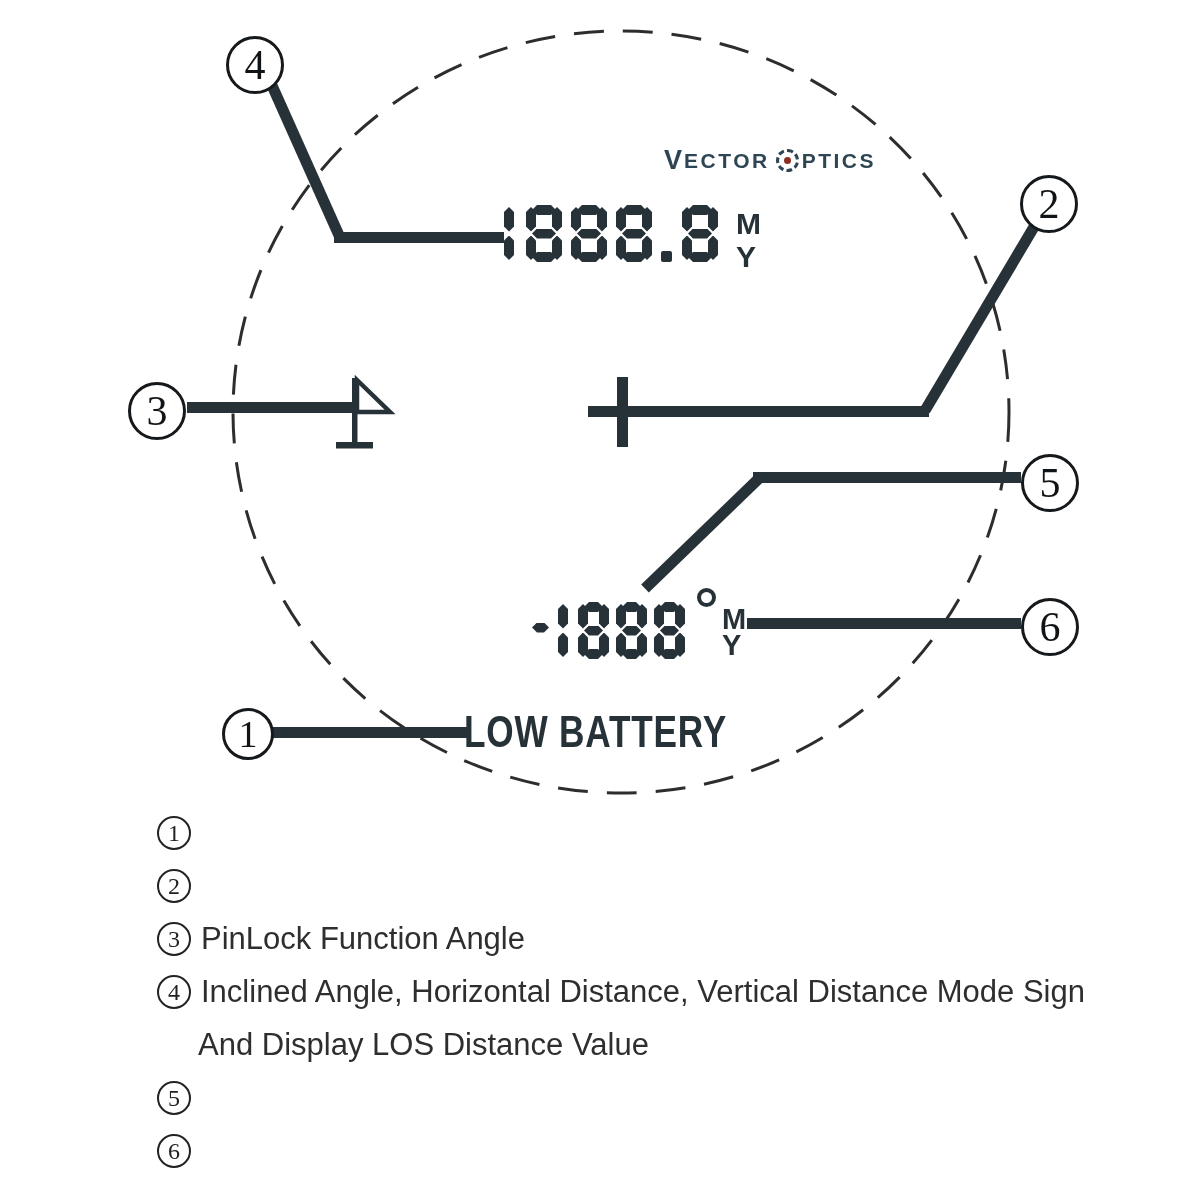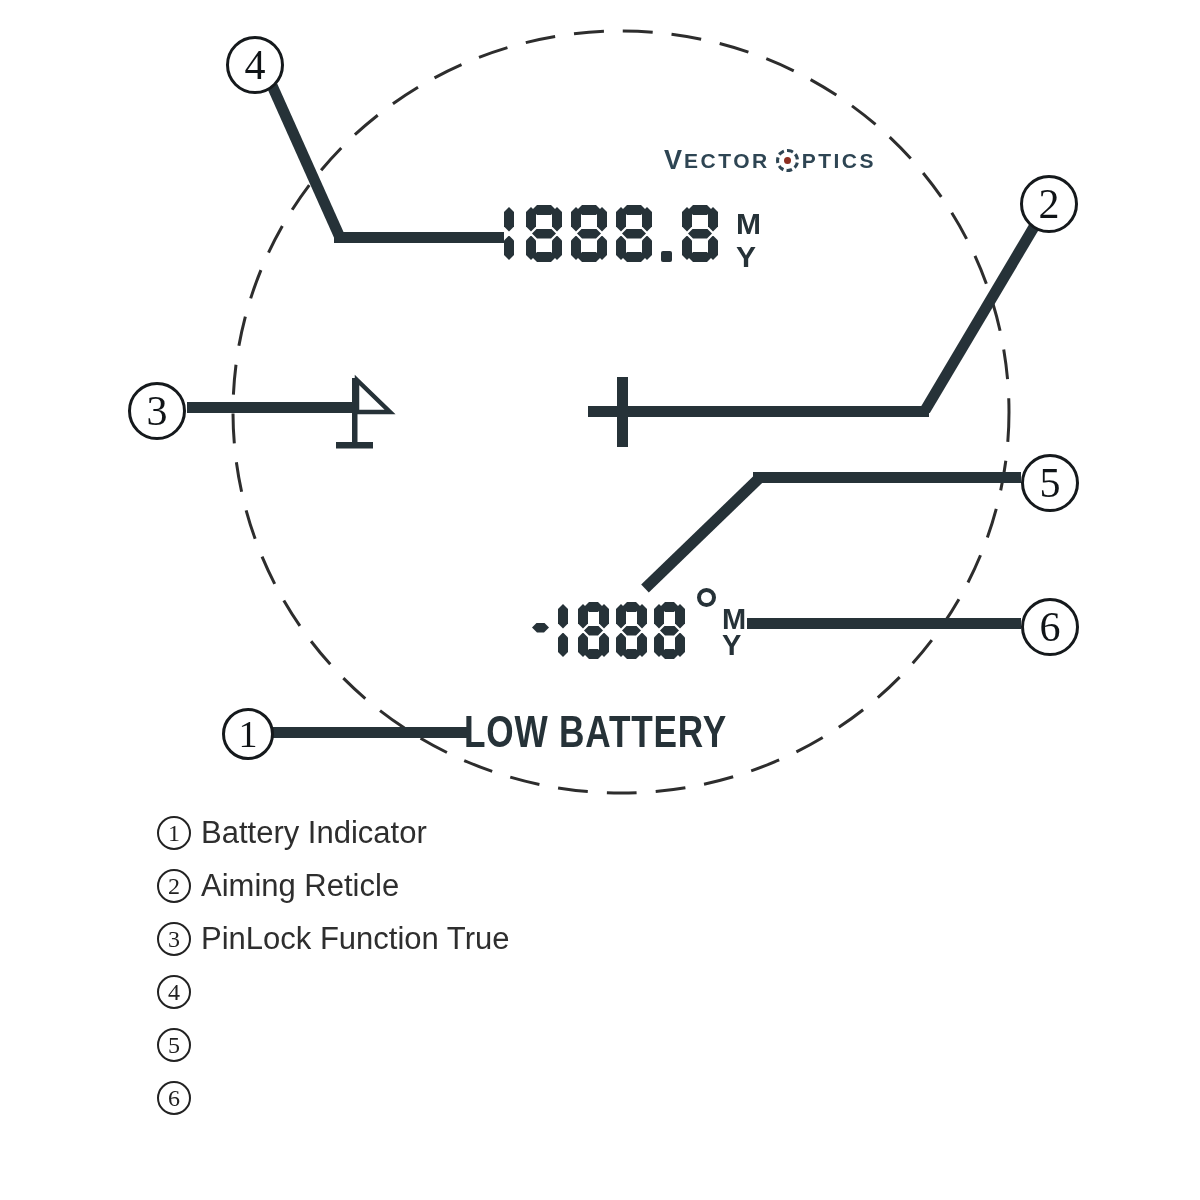--- a/index.html
+++ b/index.html
@@ -208,32 +208,34 @@
       <span>M</span>
       <span>Y</span>
     </div>
   </div>
 
   <div class="status" style="left:464px;top:707px;">LOW BATTERY</div>
 
   <div class="legend">
     <div class="legend-row">
       <span class="lnum">1</span>
-      <span>Battery Indicator</span>
     </div>
     <div class="legend-row">
       <span class="lnum">2</span>
-      <span>Aiming Reticle</span>
     </div>
     <div class="legend-row">
       <span class="lnum">3</span>
-      <span>PinLock Function True</span>
+      <span>PinLock Function Angle</span>
     </div>
     <div class="legend-row">
       <span class="lnum">4</span>
+      <span>Inclined Angle, Horizontal Distance, Vertical Distance Mode Sign</span>
+    </div>
+    <div class="legend-row cont">
+      <span>And Display LOS Distance Value</span>
     </div>
     <div class="legend-row">
       <span class="lnum">5</span>
     </div>
     <div class="legend-row">
       <span class="lnum">6</span>
     </div>
   </div>
 </div>
 

